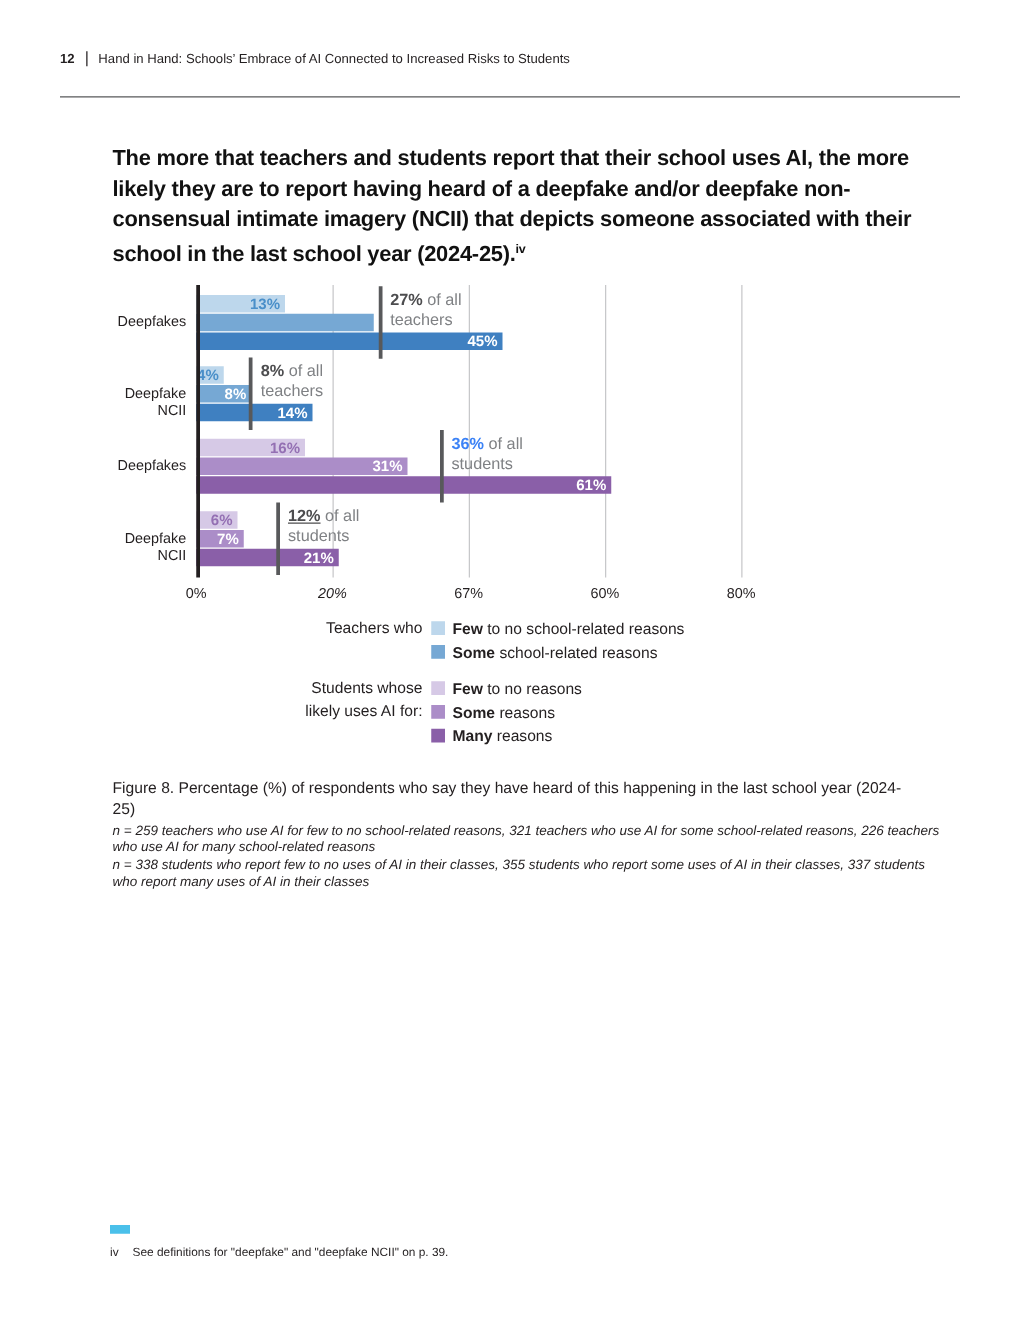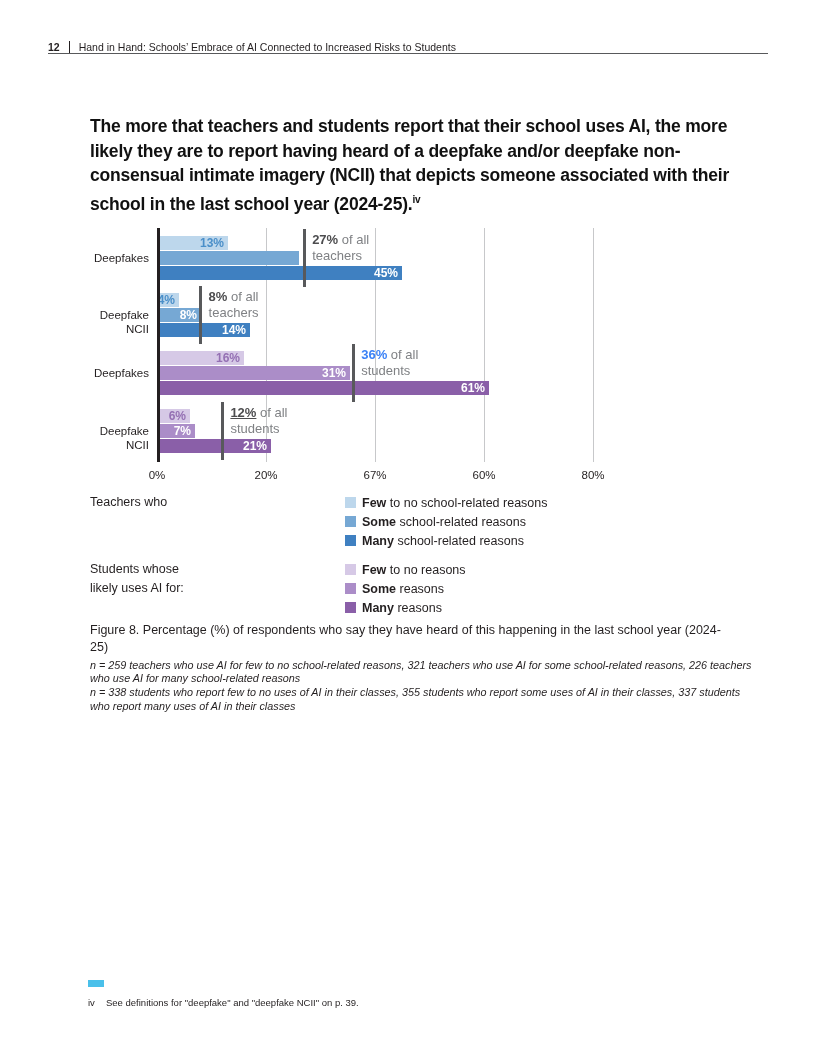--- a/index.html
+++ b/index.html
@@ -1,21 +1,21 @@
 <!DOCTYPE html>
 <html><head>
 <meta charset="utf-8">
 <style>
   html,body { margin:0; padding:0; background:#ffffff; }
   body { font-family:"Liberation Sans", sans-serif; color:#231f20; }
   .page { position:relative; width:816px; height:1056px; background:#ffffff; overflow:hidden; }
 
   
   .header { position:absolute; left:48px; top:41px; width:720px; display:flex; align-items:center;
-            font-size:10.5px; padding-bottom:0; border-bottom:1px solid #58595b; }
+            font-size:10.5px; padding-bottom:24px; border-bottom:1px solid #58595b; }
   .page-num { font-weight:bold; }
   .hdr-divider { width:1px; height:12px; background:#231f20; margin:0 9px; }
 
   
   .headline { position:absolute; left:90px; top:114px; width:668px; font-size:17.5px; font-weight:bold;
               line-height:24.5px; letter-spacing:-0.2px; color:#111111; }
   .headline sup { font-size:10px; font-weight:bold; }
 
   
   .chart { position:absolute; left:90px; top:228px; width:680px; height:258px; }
@@ -27,21 +27,21 @@
   .ref-line { position:absolute; width:3px; z-index:5; }
   .annotation { position:absolute; z-index:6; font-size:13px; line-height:15.5px; white-space:nowrap; }
   .annotation .val { font-weight:bold; }
   .cat-label { position:absolute; left:0; width:59px; text-align:right; font-size:11.5px; line-height:14px; }
   .tick-label { position:absolute; top:241px; transform:translateX(-50%); font-size:11.5px; }
 
   
   .legend { position:absolute; left:90px; top:493px; width:600px; font-size:12.5px; }
   .legend-group { display:flex; }
   .legend-group.students { margin-top:10px; }
-  .legend-label { width:248px; text-align:left; line-height:19px; }
+  .legend-label { width:248px; text-align:right; line-height:19px; }
   .legend-items { margin-left:7px; }
   .legend-item { display:flex; align-items:center; height:19px; }
   .swatch { width:11px; height:11px; margin-right:6px; flex:0 0 auto; }
   .legend-item .lead { font-weight:bold; }
 
   
   .caption { position:absolute; left:90px; top:622px; width:645px; font-size:12.5px; line-height:17px; }
   .notes { position:absolute; left:90px; top:659px; width:662px; font-size:10.8px; font-style:italic; line-height:13.2px; }
   .notes p { margin:0 0 1px 0; }
 
@@ -60,21 +60,21 @@
     <span class="hdr-divider"></span>
     <span>Hand in Hand: Schools’ Embrace of AI Connected to Increased Risks to Students</span>
   </div>
 
   <div class="headline"><span>The more that teachers and students report that their school uses AI, the more likely they are to report having heard of a deepfake and/or deepfake non-consensual intimate imagery (NCII) that depicts someone associated with their school in the last school year (2024-25).</span><sup>iv</sup></div>
 
   <div class="chart" id="chart">
     <div class="plot" id="plot">
         <div class="tick-label" style="left: 0px;">0%</div>
         <div class="gridline" style="left: 109px; background: rgb(199, 200, 202);"></div>
-        <div class="tick-label" style="left: 109px;">20%</div>
+        <div class="tick-label" style="left: 109px; font-style: italic;">20%</div>
         <div class="gridline" style="left: 218px; background: rgb(199, 200, 202);"></div>
         <div class="tick-label" style="left: 218px;">67%</div>
         <div class="gridline" style="left: 327px; background: rgb(199, 200, 202);"></div>
         <div class="tick-label" style="left: 327px;">60%</div>
         <div class="gridline" style="left: 436px; background: rgb(199, 200, 202);"></div>
         <div class="tick-label" style="left: 436px;">80%</div>
         <div class="axis-line" style="background: rgb(35, 31, 32);"></div>
         <div class="bar" style="top: 8px; width: 71px; background: rgb(189, 215, 236);">
           <span class="bar-label" style="color: rgb(74, 143, 201);">13%</span>
         </div>
@@ -99,21 +99,21 @@
           <span class="bar-label" style="color: rgb(255, 255, 255);">14%</span>
         </div>
         <div class="ref-line" style="left: 42.1px; top: 58px; height: 58px; background: rgb(88, 89, 91);"></div>
         <div class="annotation" style="left: 51.6px; top: 61px;">
           <div><span class="val" style="color: rgb(77, 77, 79);">8%</span><span style="color: rgb(127, 129, 132);"> of all</span></div>
           <div style="color: rgb(127, 129, 132);">teachers</div>
         </div>
         <div class="bar" style="top: 123px; width: 87px; background: rgb(214, 201, 230);">
           <span class="bar-label" style="color: rgb(148, 112, 179); text-align: right;">16%</span>
         </div>
-        <div class="bar" style="top: 138px; width: 169px; background: rgb(171, 141, 200); padding-left: 24px;">
+        <div class="bar" style="top: 138px; width: 169px; background: rgb(171, 141, 200);">
           <span class="bar-label" style="color: rgb(255, 255, 255);">31%</span>
         </div>
         <div class="bar" style="top: 153px; width: 332px; background: rgb(138, 95, 168);">
           <span class="bar-label" style="color: rgb(255, 255, 255);">61%</span>
         </div>
         <div class="ref-line" style="left: 194.7px; top: 116px; height: 58px; background: rgb(88, 89, 91);"></div>
         <div class="annotation" style="left: 204.2px; top: 119px;">
           <div><span class="val" style="color: #3b82f6;">36%</span><span style="color: rgb(127, 129, 132);"> of all</span></div>
           <div style="color: rgb(127, 129, 132);">students</div>
         </div>
@@ -145,24 +145,20 @@
       </div>
       <div class="legend-items">
         <div class="legend-item">
           <span class="swatch" style="background: rgb(189, 215, 236);"></span>
           <span class="item-text"><span class="lead">Few</span><span> to no school-related reasons</span></span>
         </div>
         <div class="legend-item">
           <span class="swatch" style="background: rgb(118, 168, 212);"></span>
           <span class="item-text"><span class="lead">Some</span><span> school-related reasons</span></span>
         </div>
-        <div class="legend-item">
-          <span class="swatch" style="background: rgb(63, 128, 193);"></span>
-          <span class="item-text"><span class="lead">Many</span><span> school-related reasons</span></span>
-        </div>
       </div>
     </div>
     <div class="legend-group students">
       <div class="legend-label">
         <div>Students whose</div>
         <div>likely uses AI for:</div>
       </div>
       <div class="legend-items">
         <div class="legend-item">
           <span class="swatch" style="background: rgb(214, 201, 230);"></span>

